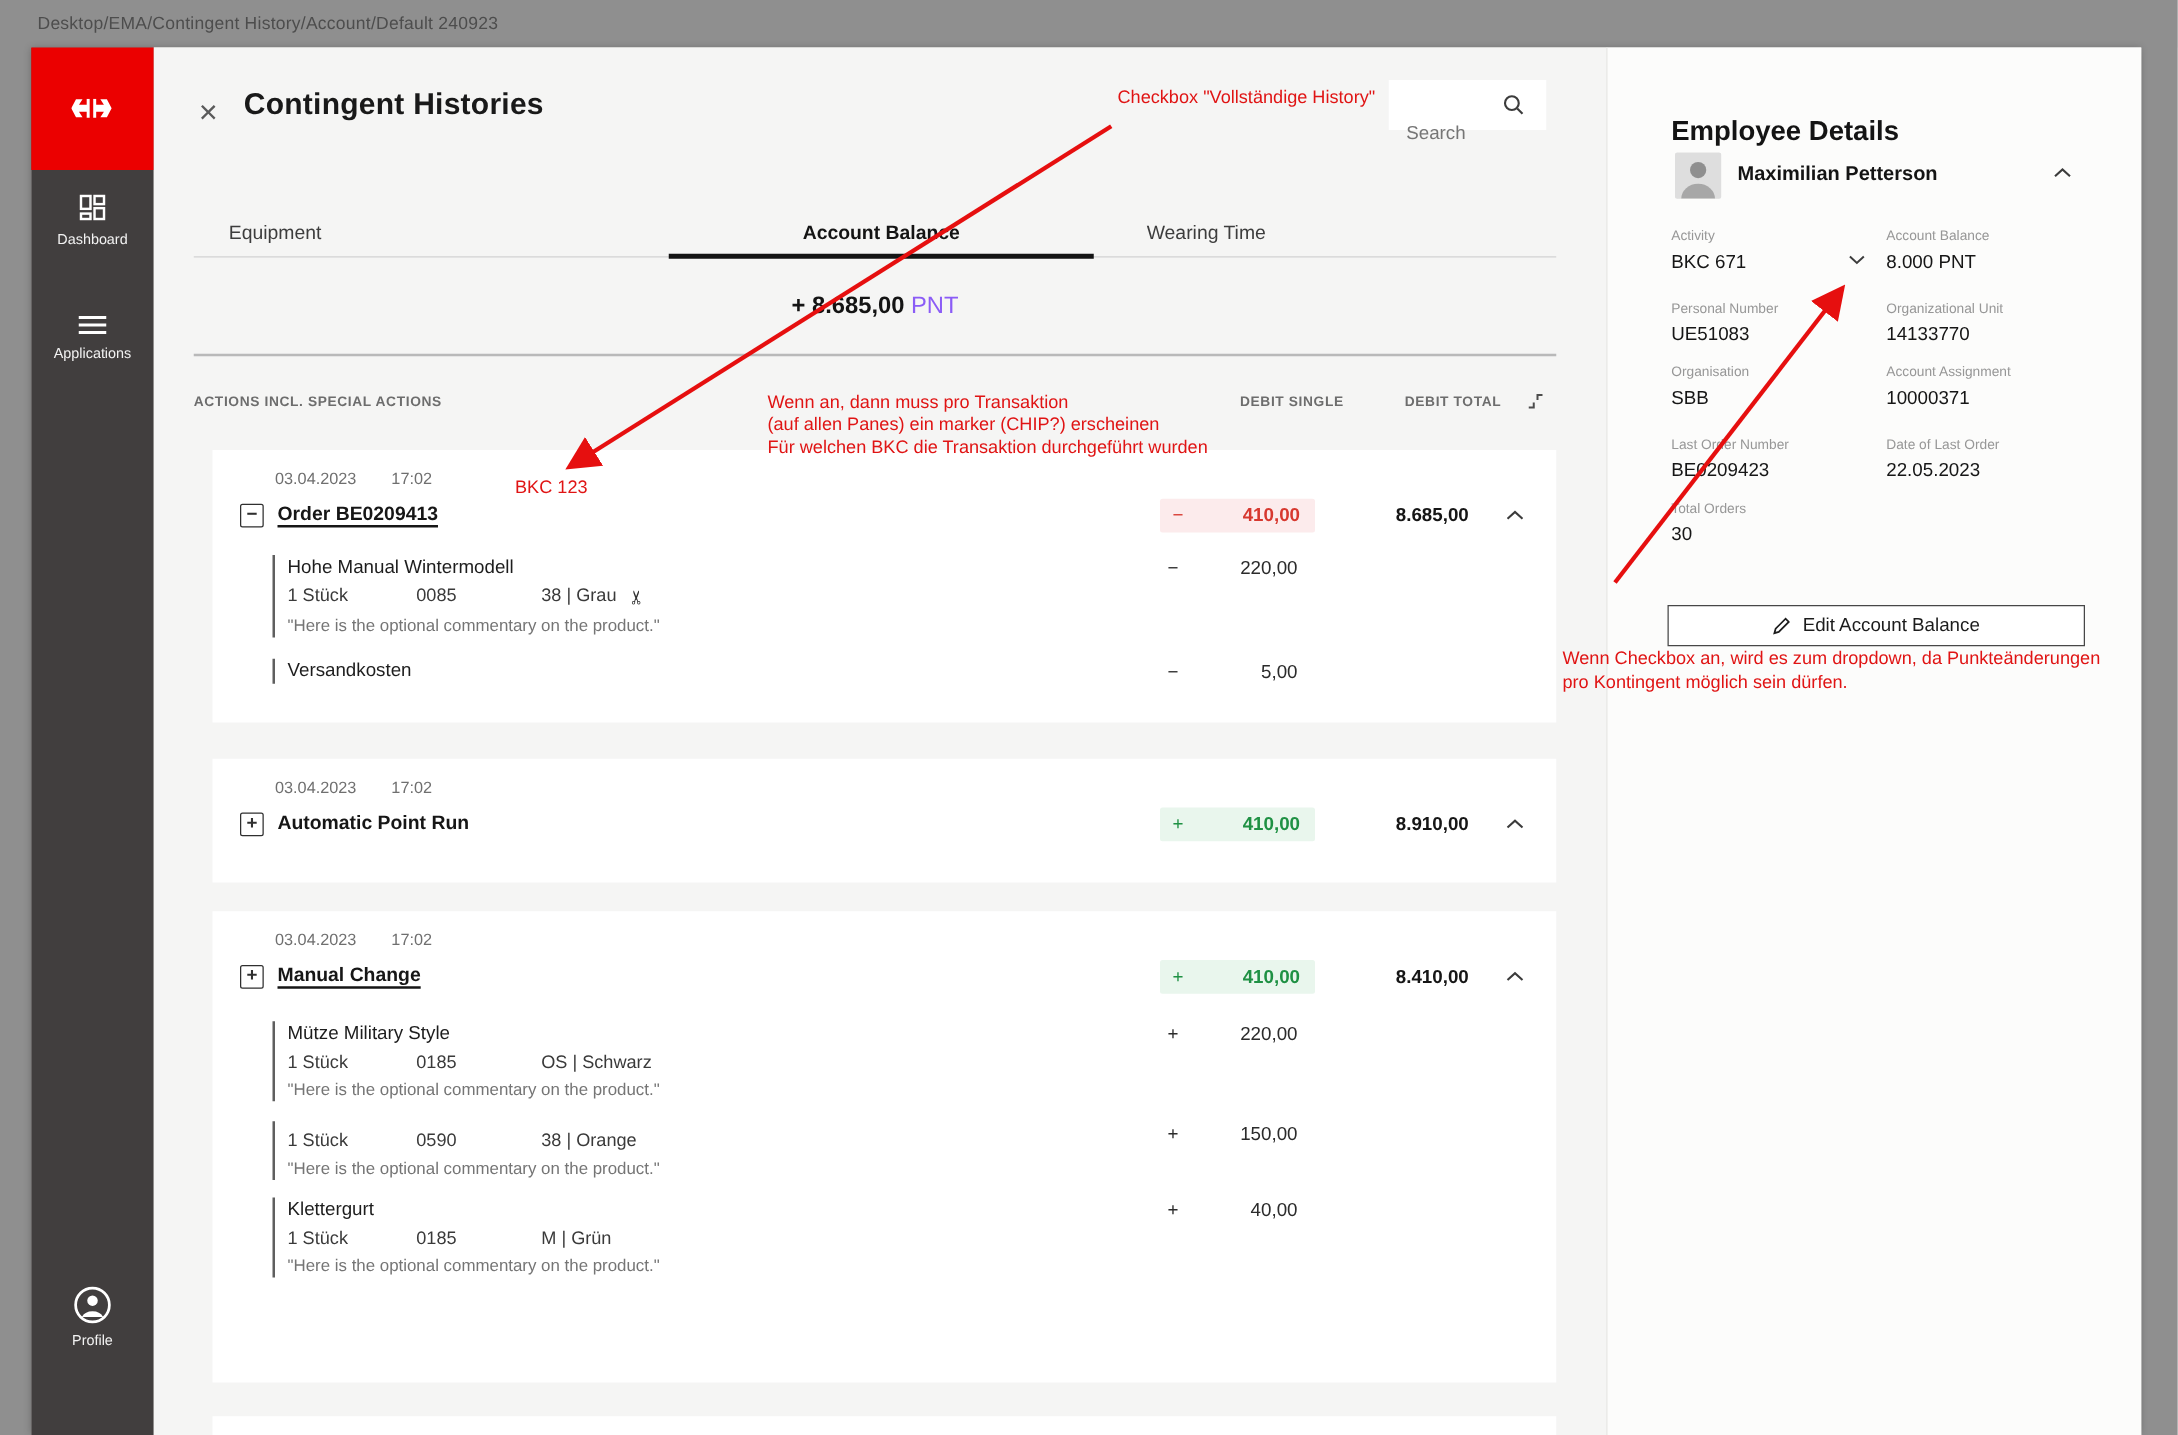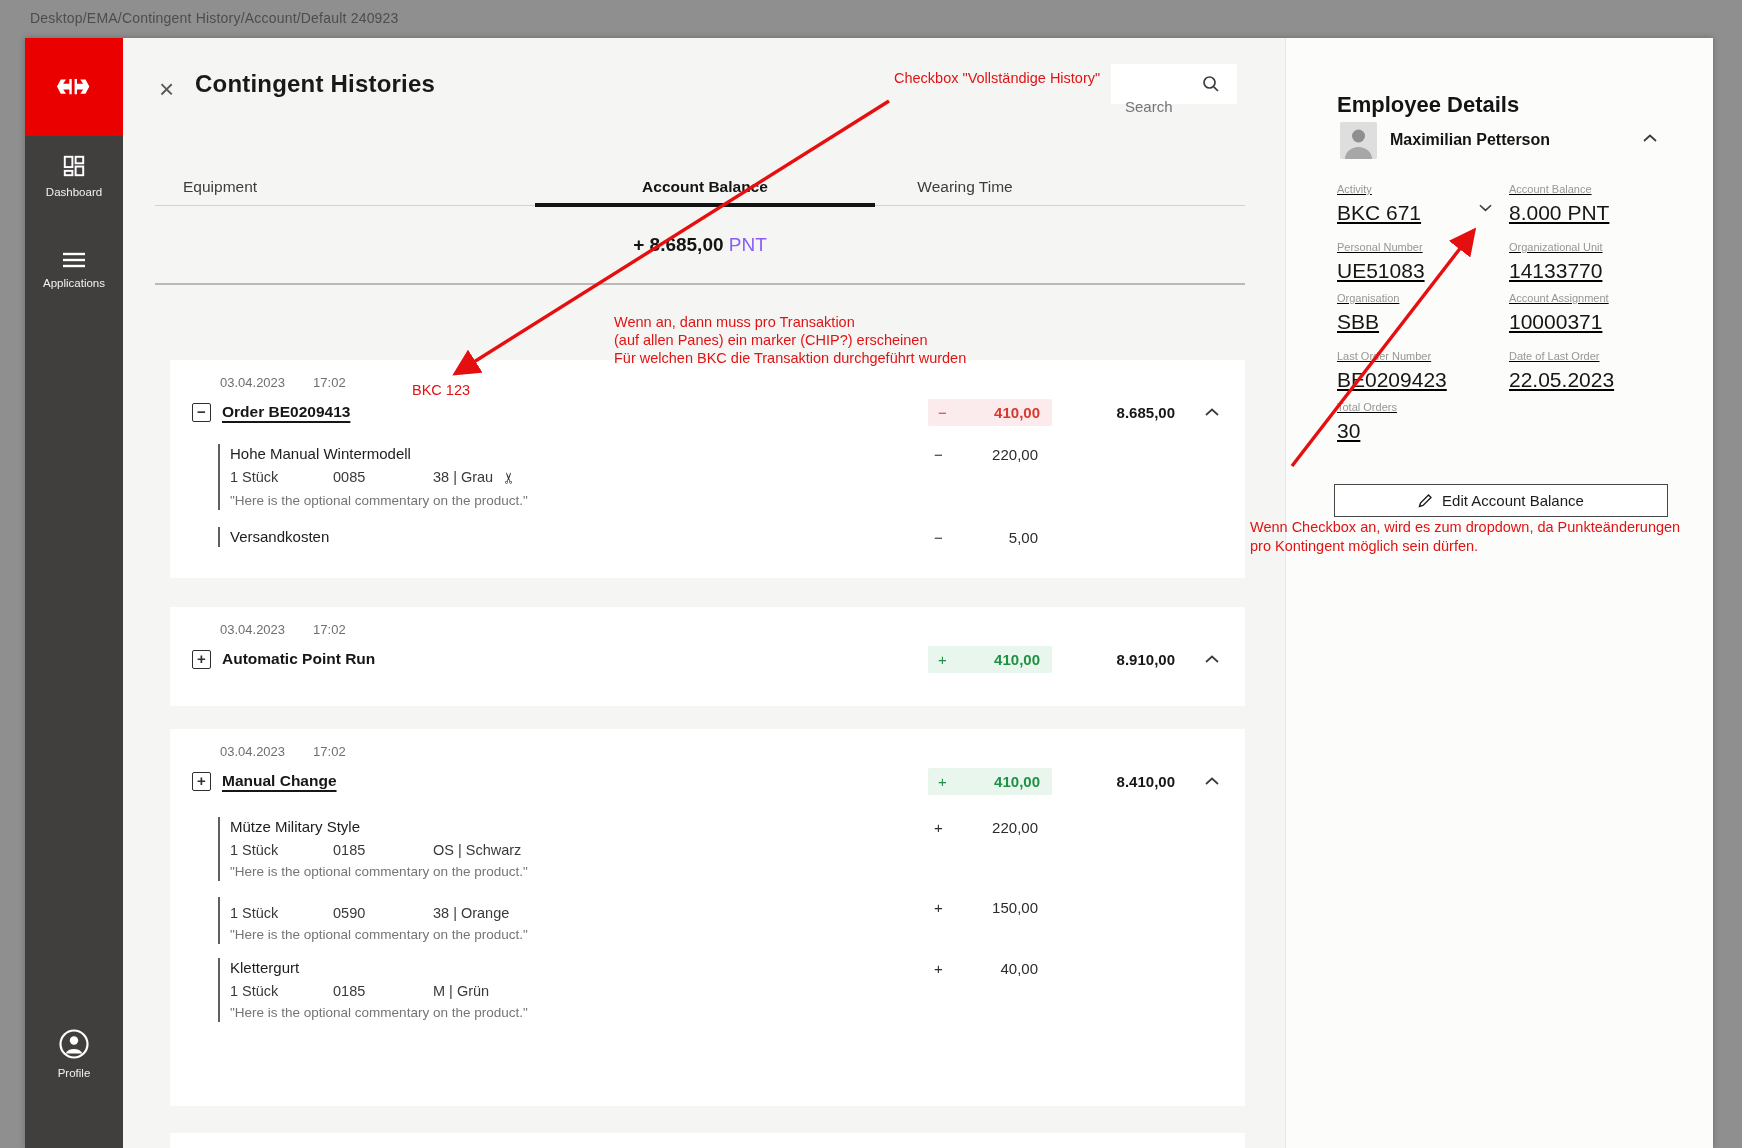--- a/index.html
+++ b/index.html
@@ -82,23 +82,23 @@
   .item-amount { position:absolute; right:207px; top:2px; width:104px; display:flex; font-size:15px; color:#2b2b2b; }
   .item-amount .sign { width:16px; }
   .item-amount .amt { flex:1; text-align:right; }
 
   
   .rpanel { position:absolute; left:1260px; top:0; width:428px; height:1110px; background:#fcfcfb; border-left:1px solid #e6e6e4; }
   .rp-title { position:absolute; left:51px; top:54px; font-size:22px; font-weight:700; color:#141414; }
   .rp-avatar { position:absolute; left:54px; top:84px; width:37px; height:37px; background:#e3e3e3; border-radius:2px; overflow:hidden; }
   .rp-name { position:absolute; left:104px; top:93px; font-size:16px; font-weight:700; color:#141414; }
   .rp-collapse { position:absolute; right:56px; top:96px; cursor:pointer; }
-  .field { position:absolute; width:170px;text-decoration:underline; }
+  .field { position:absolute; width:170px; }
   .field .f-label { font-size:11px; color:#979797; }
-  .field .f-value { position:relative; margin-top:6px; font-size:21px; color:#161616; }
+  .field .f-value { position:relative; margin-top:6px; font-size:15px; color:#161616; }
   .f-dd { position:absolute; left:142px; top:3px; cursor:pointer; }
   .edit-btn { position:absolute; left:48px; top:446px; width:334px; height:33px; background:#ffffff; border:1px solid #474747; display:flex; align-items:center; justify-content:center; gap:9px; font-size:15px; color:#1c1c1c; cursor:pointer; }
 
   
   .anno { position:absolute; color:#e01414; font-size:14.5px; pointer-events:none; white-space:nowrap; }
   .anno-arrows { position:absolute; left:0; top:0; pointer-events:none; }
 
   svg.icon { display:block; }
 </style>
 </head>
@@ -174,20 +174,33 @@
         <div class="tab tab-wearing">Wearing Time</div>
         <div class="tab-underline"></div>
       </div>
 
       <div class="balance-line">
         <span class="b-amt"><span>+</span> <span>8.685,00</span></span>
         <span class="b-cur"> <span>PNT</span></span>
       </div>
       <div class="balance-divider"></div>
 
+      <div class="list-header">
+        <span class="lh-actions">ACTIONS INCL. SPECIAL ACTIONS</span>
+        <span class="lh-single">DEBIT SINGLE</span>
+        <span class="lh-total">DEBIT TOTAL</span>
+        <span class="lh-sort">
+          <svg class="icon" width="17" height="14" viewBox="0 0 17 14">
+            <g fill="none" stroke="#4d4d4d" stroke-width="1.6">
+              <path d="M3 12 h4 v-4"></path>
+              <path d="M14 2 h-4 v4"></path>
+            </g>
+          </svg>
+        </span>
+      </div>
 
       <div class="card card-1">
         <div class="date-row">
           <span>03.04.2023</span><span class="t">17:02</span>
         </div>
         <div class="action-row">
           <span class="expand-box">−</span>
           <span class="action-title underlined">Order  BE0209413</span>
           <span class="chip chip-neg">
             <span class="sign">−</span>

